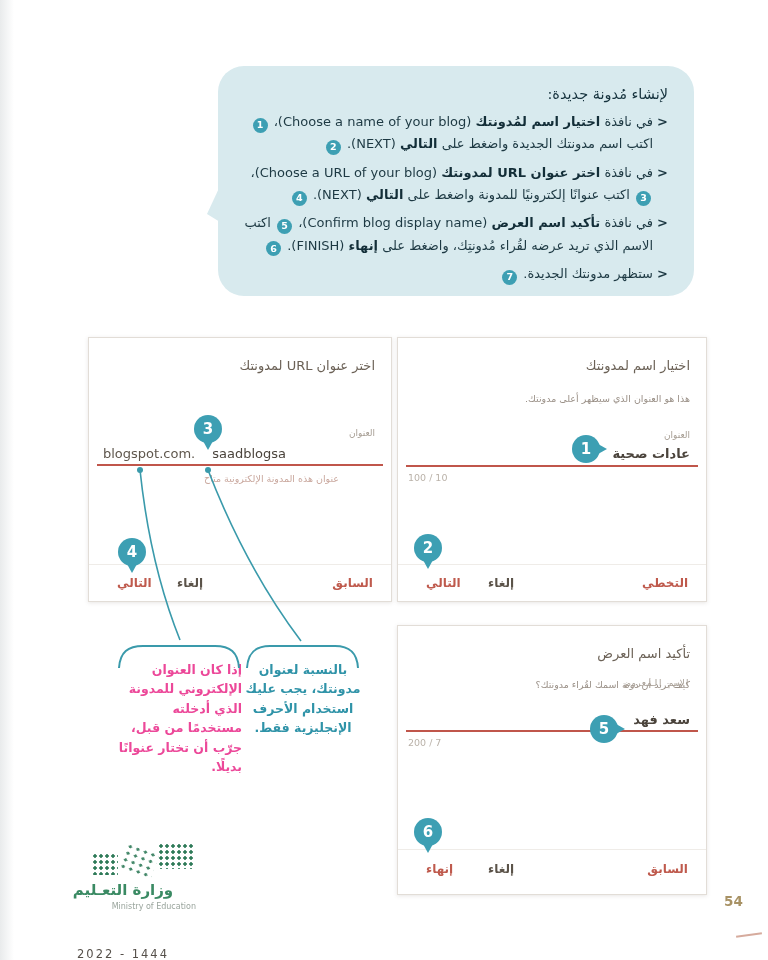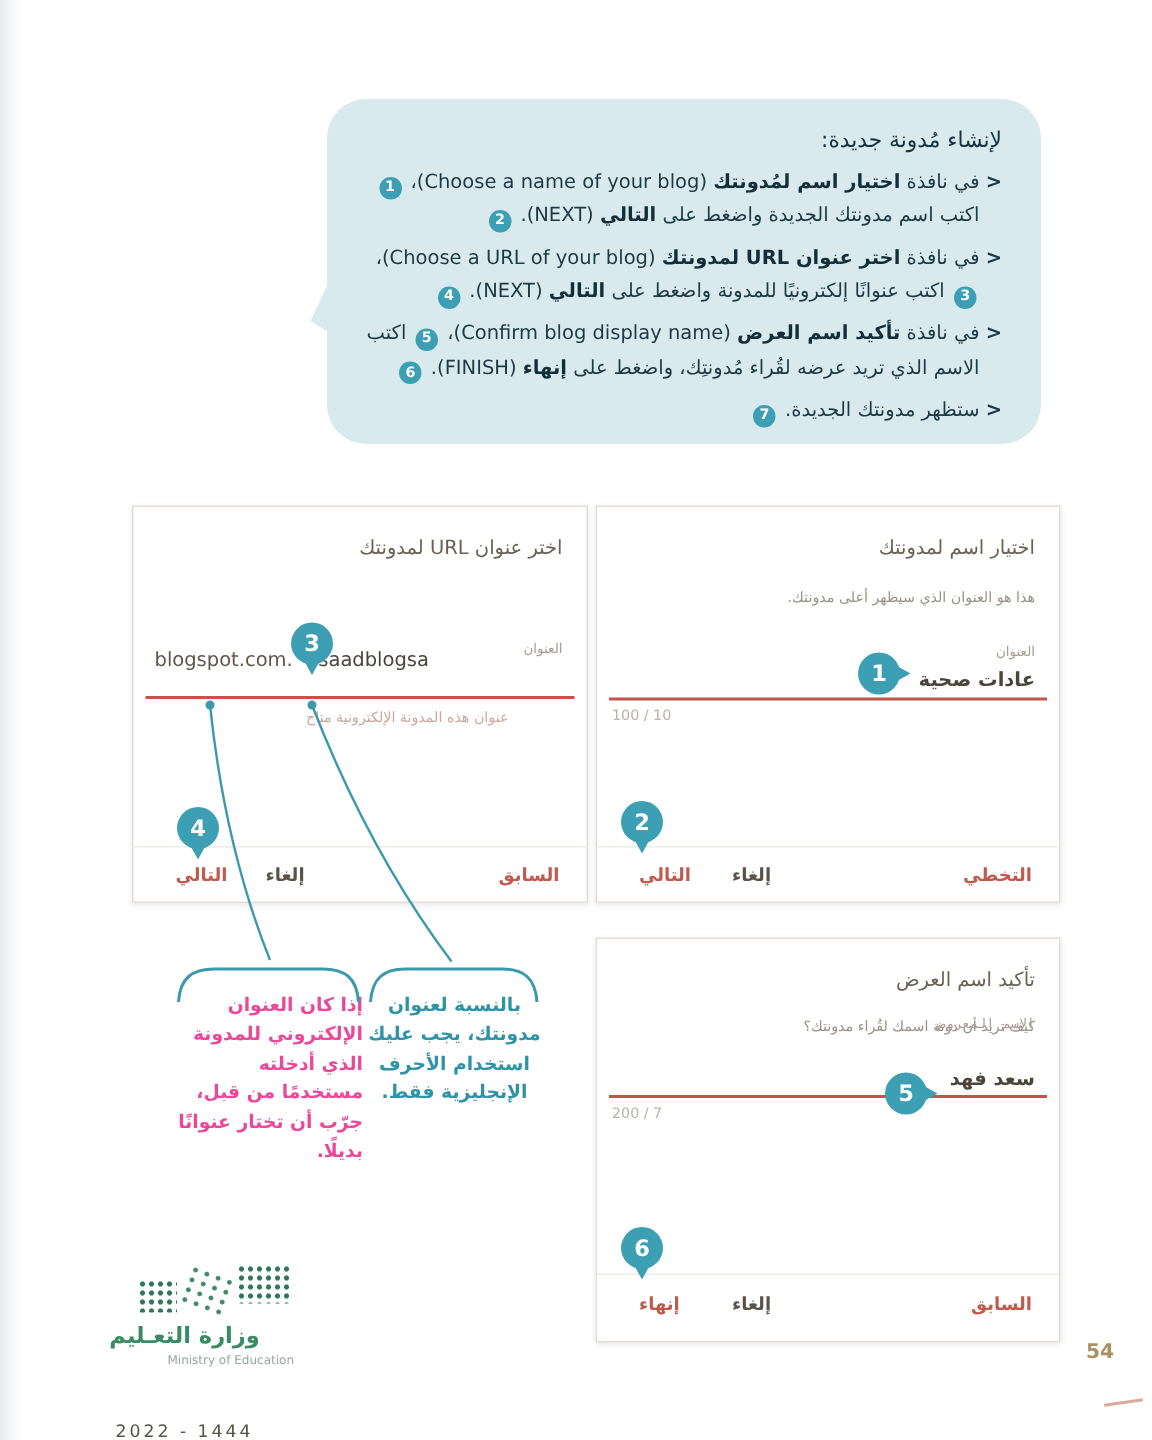--- a/index.html
+++ b/index.html
@@ -33,21 +33,21 @@
   .dlg-title{position:absolute;top:20px;right:16px;font-size:13px;color:#6b6156;}
   .dlg-sub{position:absolute;right:16px;font-size:9.5px;color:#9a9087;text-align:right;line-height:1.9;}
   .dlg-label{position:absolute;right:16px;font-size:9px;color:#a69d93;}
   .dlg-value{position:absolute;right:16px;font-size:13px;font-weight:bold;color:#4b443c;}
   .redline{position:absolute;left:8px;right:8px;height:2px;background:#c0564b;}
   .counter{position:absolute;left:10px;font-size:9.5px;color:#bab2a9;direction:ltr;}
   .dlg-divider{position:absolute;left:0;right:0;height:1px;background:#efece8;}
   .dlg-btn{position:absolute;font-size:12px;font-weight:bold;cursor:pointer;}
   .btn-red{color:#bf5a4d;}
   .btn-dark{color:#5b5349;}
-  .url-row{position:absolute;left:14px;top:95px;direction:ltr;display:flex;align-items:baseline;}
+  .url-row{position:absolute;left:14px;top:108px;direction:ltr;display:flex;align-items:baseline;}
   .url-suffix{font-size:13px;color:#5f574d;}
   .url-value{font-size:13px;color:#4b443c;margin-left:17px;}
   .url-hint{position:absolute;right:52px;top:135px;font-size:9.5px;color:#c9a79d;}
 
   
   .pin{position:absolute;width:28px;height:28px;border-radius:50%;background:#3d9fb3;color:#fff;
     font-size:15px;font-weight:bold;display:flex;align-items:center;justify-content:center;z-index:6;}
   .pin.down::after{content:"";position:absolute;bottom:-7px;left:9px;width:0;height:0;
     border-left:5px solid transparent;border-right:5px solid transparent;border-top:9px solid #3d9fb3;}
   .pin.tright::after{content:"";position:absolute;right:-7px;top:9px;width:0;height:0;

